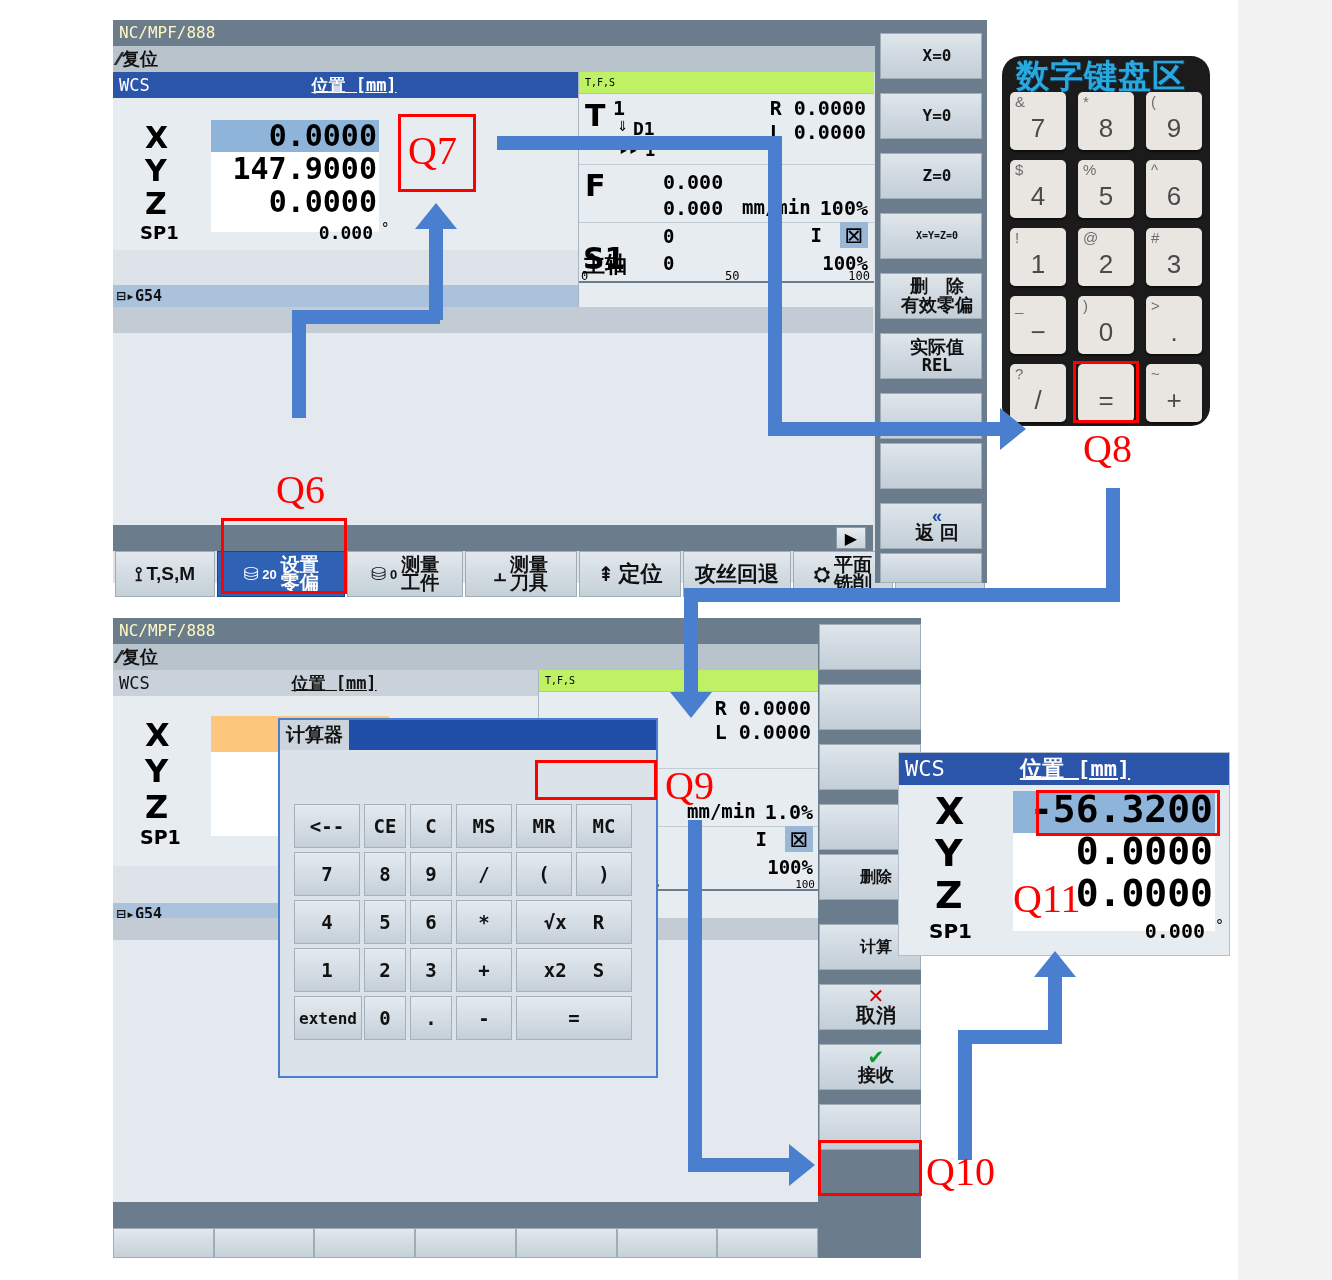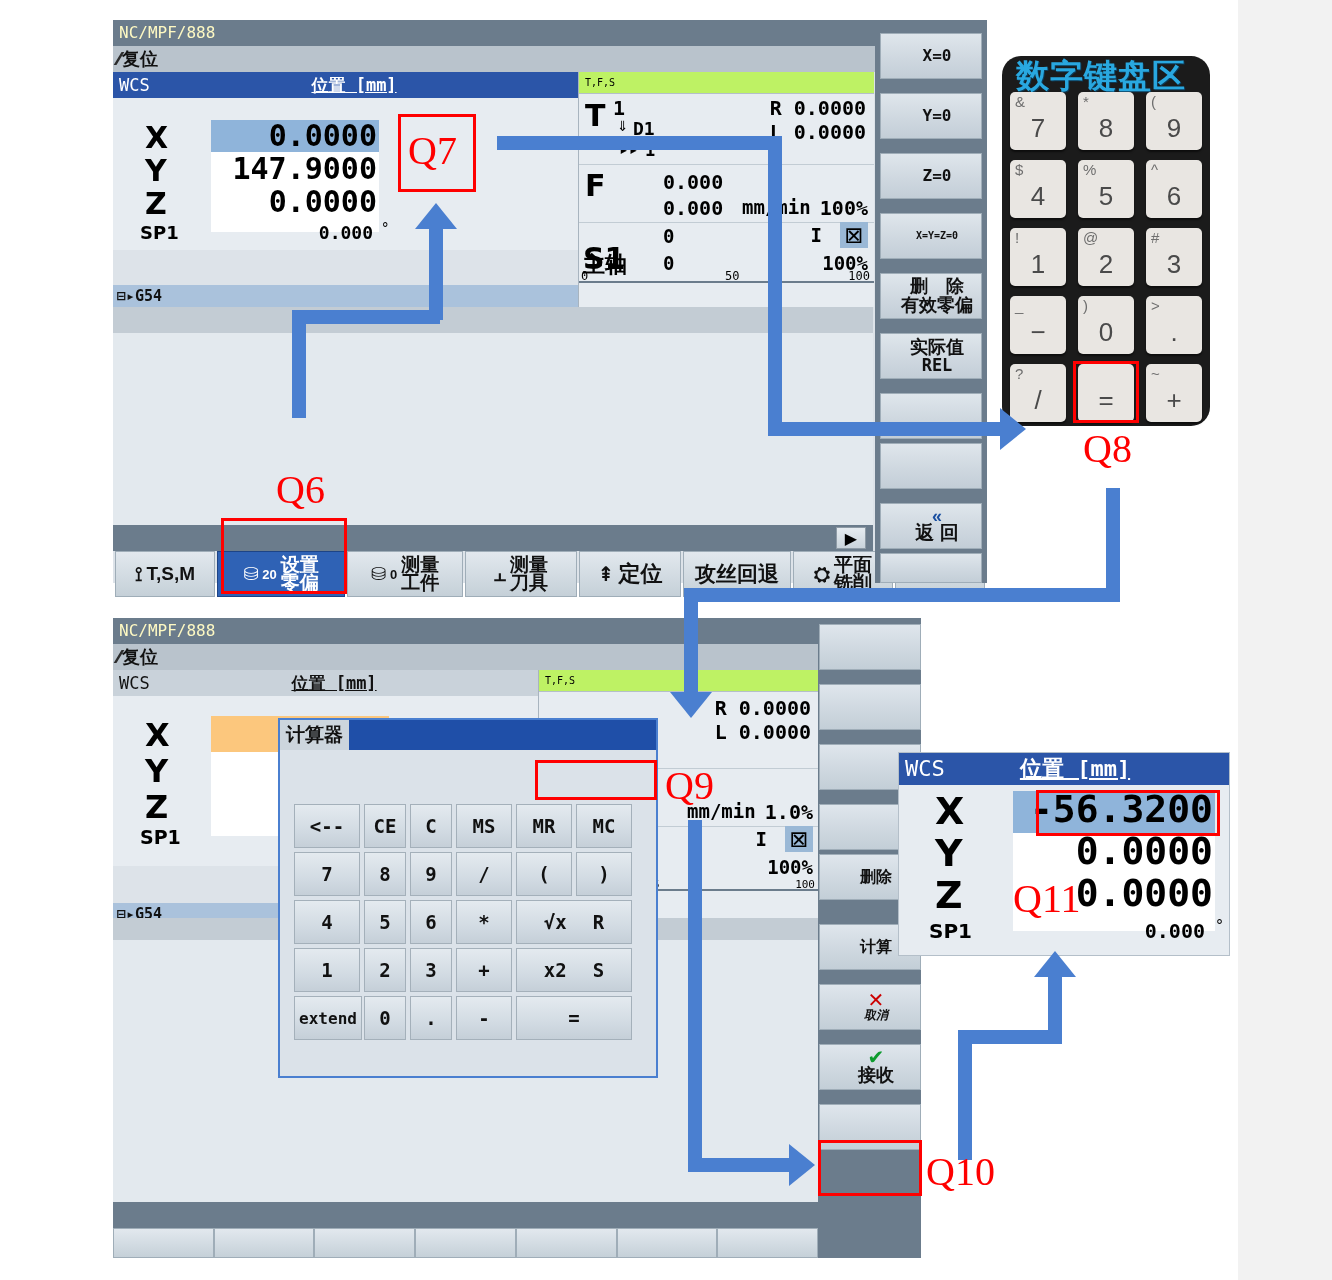--- a/index.html
+++ b/index.html
@@ -345,21 +345,21 @@
 
     <div style="position:absolute;left:705px;top:0;width:103px;height:640px;background:#6b7c8c;"></div>
     <div class="vskblank" style="left:706px;top:6px;"></div>
     <div class="vskblank" style="left:706px;top:66px;"></div>
     <div class="vskblank" style="left:706px;top:126px;"></div>
     <div class="vskblank" style="left:706px;top:186px;"></div>
     <div class="vsk" style="left:706px;top:236px;">删除</div>
     <div class="vsk" style="left:706px;top:306px;">计算</div>
     <div class="vsk" style="left:706px;top:366px;flex-direction:column;gap:0;">
       <span style="font-size:20px;color:#cc0000;line-height:0.85;font-weight:bold;">✕</span>
-      <span style="font-size:12px;font-style:italic;">取消</span>
+      <span style="font-size:20px;">取消</span>
     </div>
     <div class="vsk" style="left:706px;top:426px;flex-direction:column;gap:0;">
       <span style="font-size:20px;color:#0d9b2e;line-height:0.85;font-weight:bold;">✔</span>
       <span style="font-size:18px;">接收</span>
     </div>
     <div class="vskblank" style="left:706px;top:486px;"></div>
   </div>
 
   <div class="calc" style="left:278px;top:718px;width:380px;height:360px;">
     <div class="calc-tb"></div>

